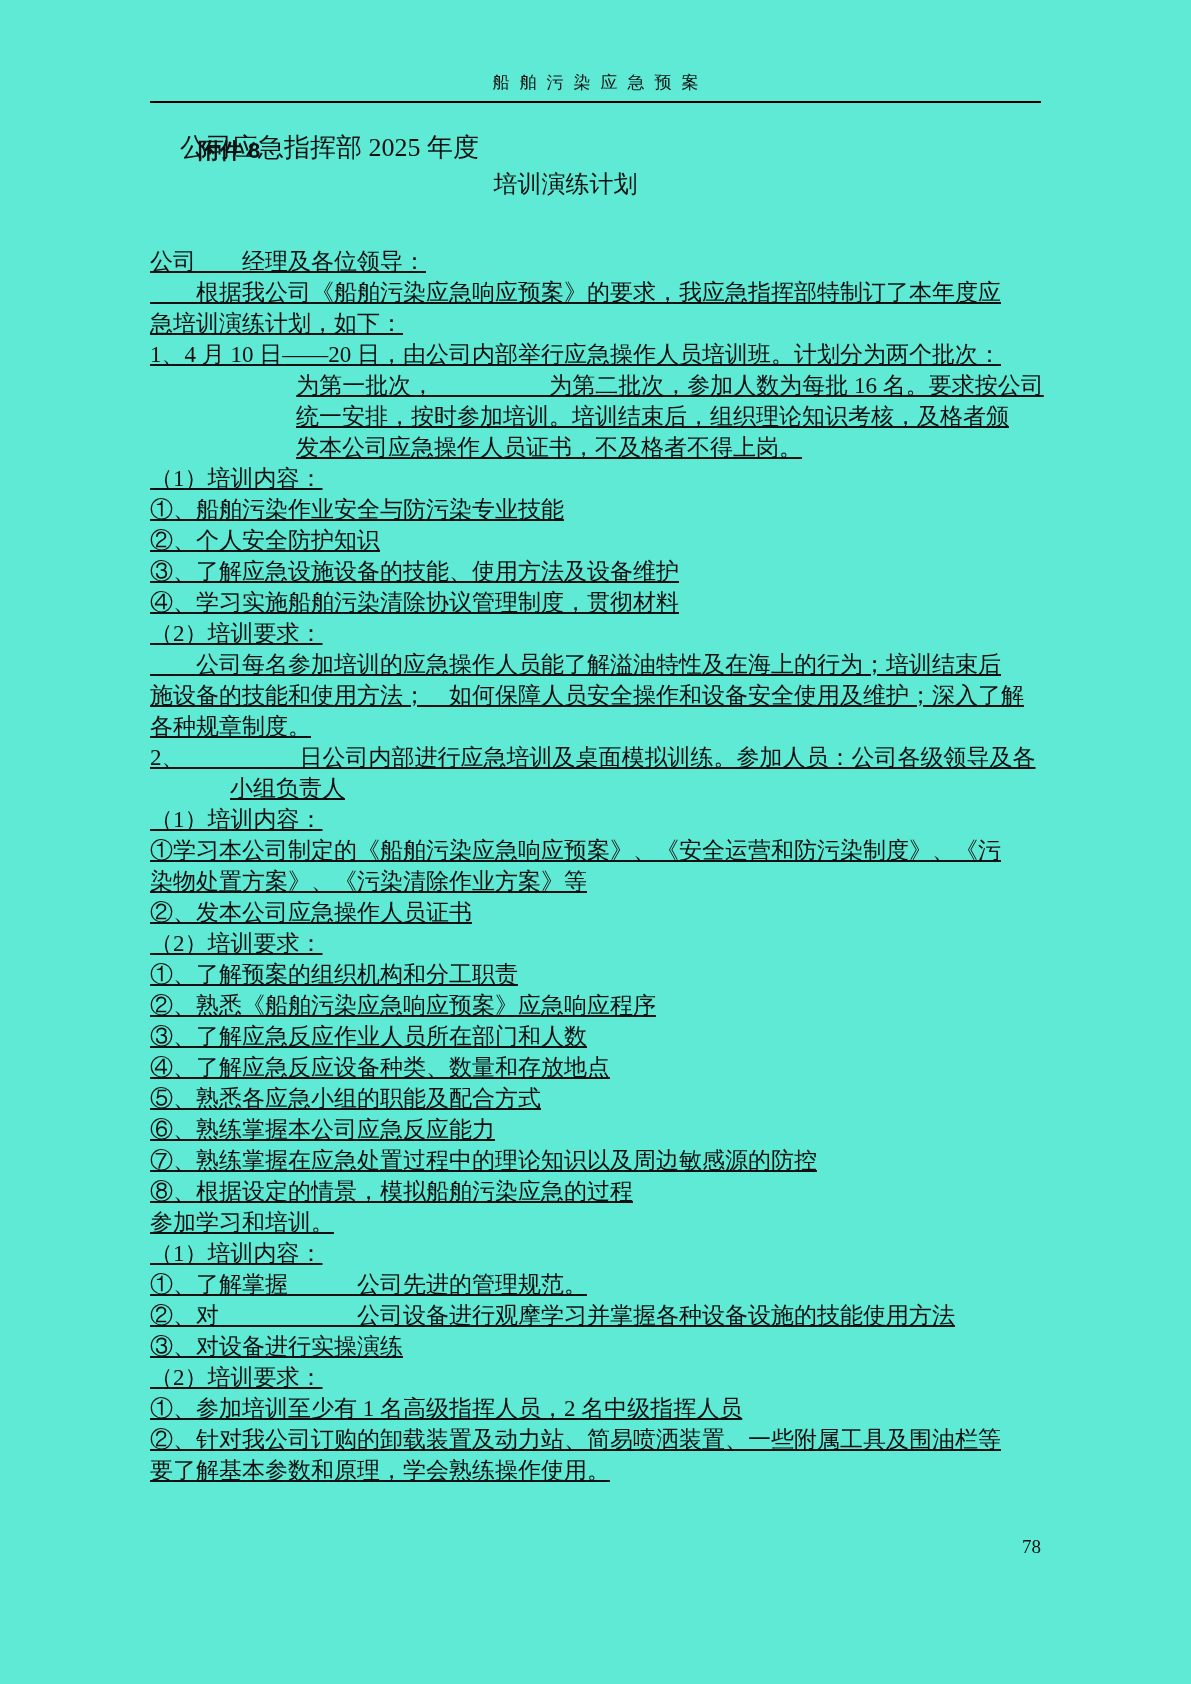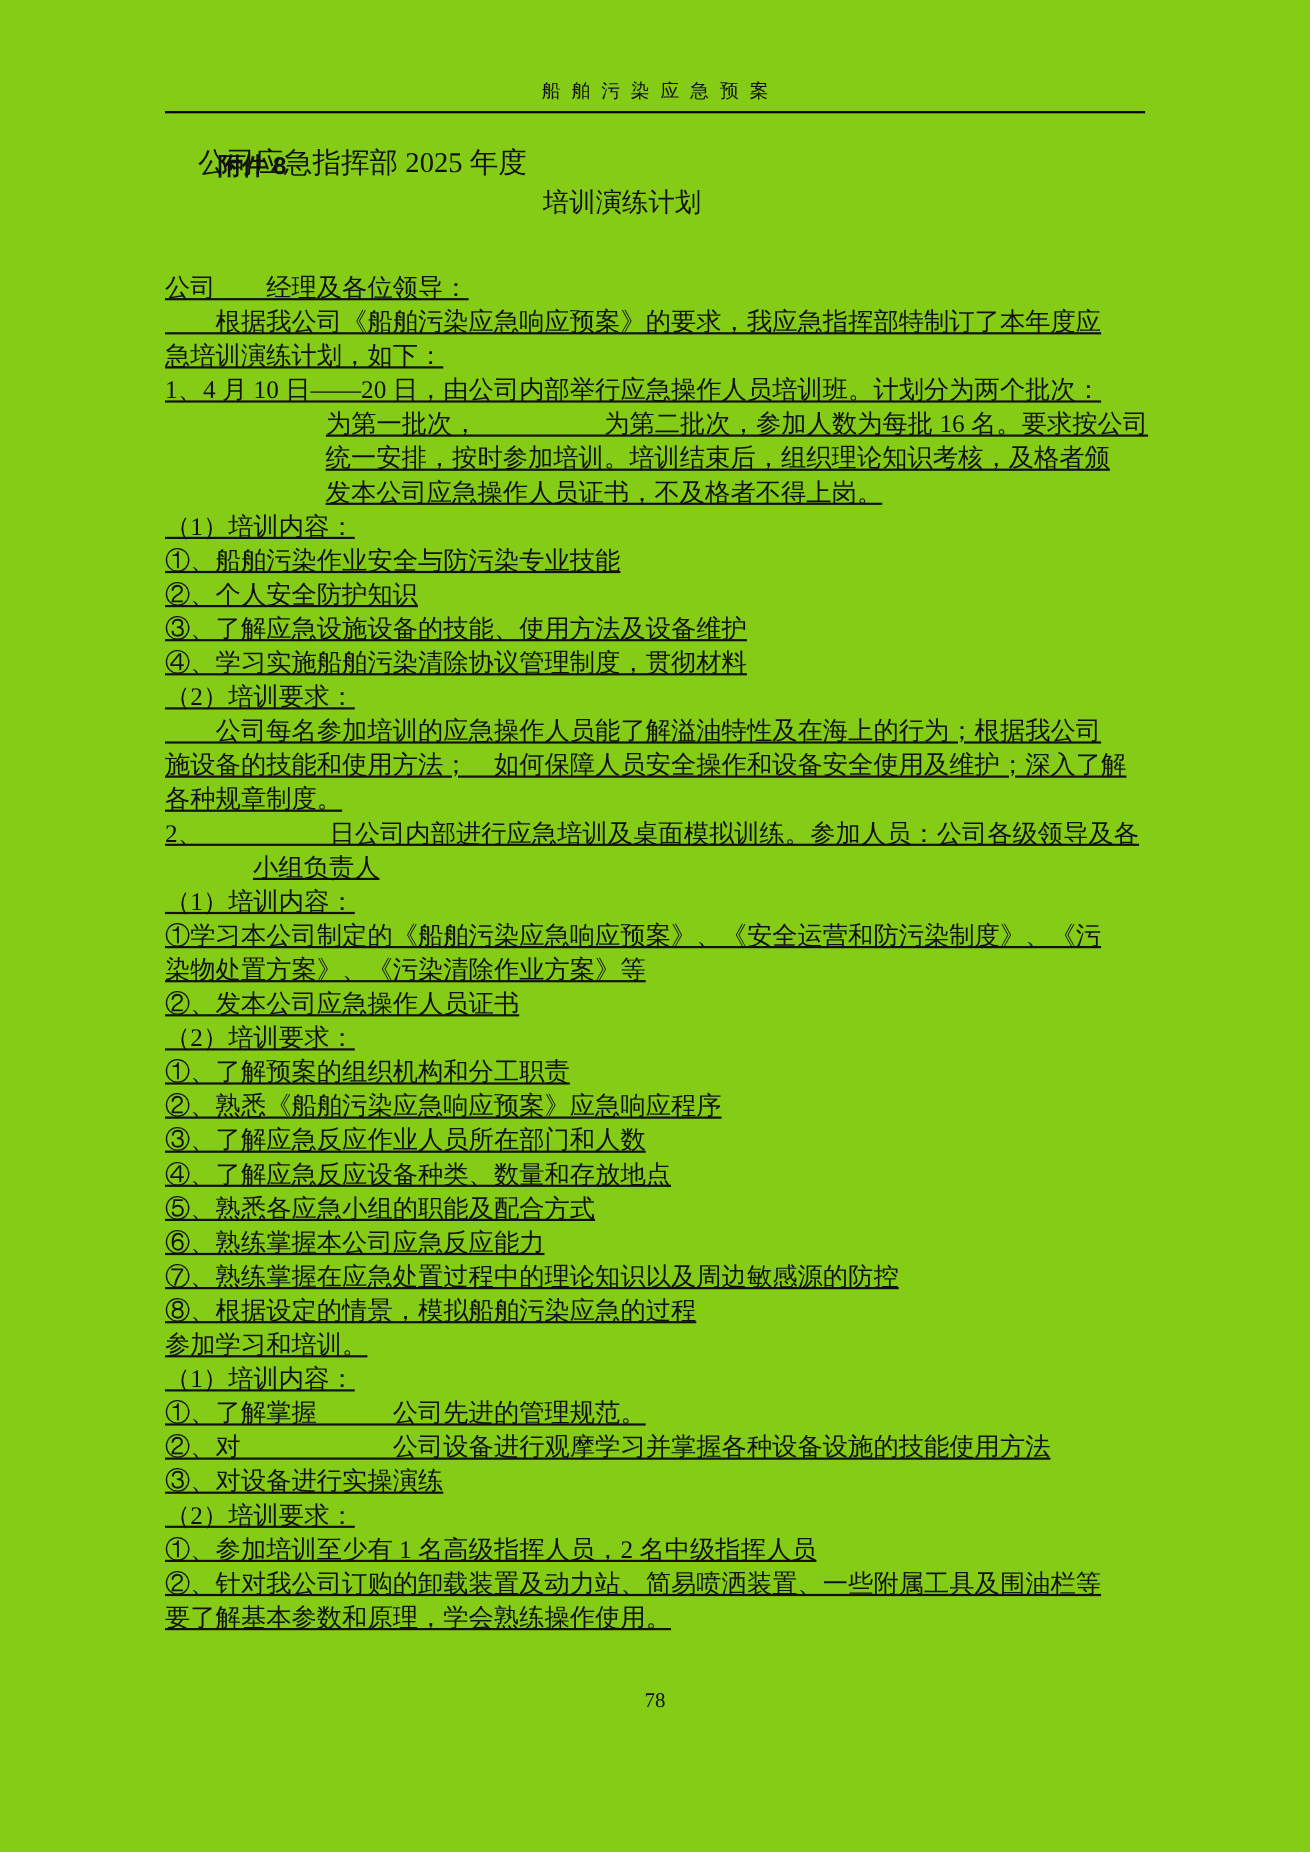--- a/index.html
+++ b/index.html
@@ -1,20 +1,20 @@
 <!DOCTYPE html>
 <html><head>
 <meta charset="utf-8">
 <style>
   html, body { margin: 0; padding: 0; background: #e8e8e8; }
   .page {
     position: relative;
     width: 1191px;
     height: 1684px;
-    background: #84cc16;
+    background: #5eead4;
     font-family: "Liberation Serif", "DejaVu Serif", serif;
     color: #111111;
     overflow: hidden;
     margin: 0 auto;
   }
   .header-text {
     position: absolute;
     top: 71px;
     left: 150px;
     width: 891px;
@@ -70,21 +70,21 @@
   .doc-body .line {
     height: 31px;
     line-height: 31px;
     white-space: pre;
   }
   .page-number {
     position: absolute;
     top: 1536px;
     left: 150px;
     width: 891px;
-    text-align: center;
+    text-align: right;
     font-size: 19px;
   }
 </style>
 </head>
 <body>
 
 <div class="page">
   <div class="header-text">船舶污染应急预案</div>
   <div class="header-rule"></div>
   <div class="attachment-label">附件 8</div>
@@ -97,21 +97,21 @@
       <div class="line">1、4 月 10 日——20 日，由公司内部举行应急操作人员培训班。计划分为两个批次：</div>
       <div class="line" style="padding-left: 135px; text-align: center;">为第一批次，　　　　　为第二批次，参加人数为每批 16 名。要求按公司</div>
       <div class="line" style="padding-left: 146px;">统一安排，按时参加培训。培训结束后，组织理论知识考核，及格者颁</div>
       <div class="line" style="padding-left: 146px;">发本公司应急操作人员证书，不及格者不得上岗。</div>
       <div class="line">（1）培训内容：</div>
       <div class="line">①、船舶污染作业安全与防污染专业技能</div>
       <div class="line">②、个人安全防护知识</div>
       <div class="line">③、了解应急设施设备的技能、使用方法及设备维护</div>
       <div class="line">④、学习实施船舶污染清除协议管理制度，贯彻材料</div>
       <div class="line">（2）培训要求：</div>
-      <div class="line">　　公司每名参加培训的应急操作人员能了解溢油特性及在海上的行为；根据我公司</div>
+      <div class="line">　　公司每名参加培训的应急操作人员能了解溢油特性及在海上的行为；培训结束后</div>
       <div class="line">施设备的技能和使用方法；　如何保障人员安全操作和设备安全使用及维护；深入了解</div>
       <div class="line">各种规章制度。</div>
       <div class="line">2、　　　　　日公司内部进行应急培训及桌面模拟训练。参加人员：公司各级领导及各</div>
       <div class="line" style="padding-left: 80px;">小组负责人</div>
       <div class="line">（1）培训内容：</div>
       <div class="line">①学习本公司制定的《船舶污染应急响应预案》、《安全运营和防污染制度》、《污</div>
       <div class="line">染物处置方案》、《污染清除作业方案》等</div>
       <div class="line">②、发本公司应急操作人员证书</div>
       <div class="line">（2）培训要求：</div>
       <div class="line">①、了解预案的组织机构和分工职责</div>

